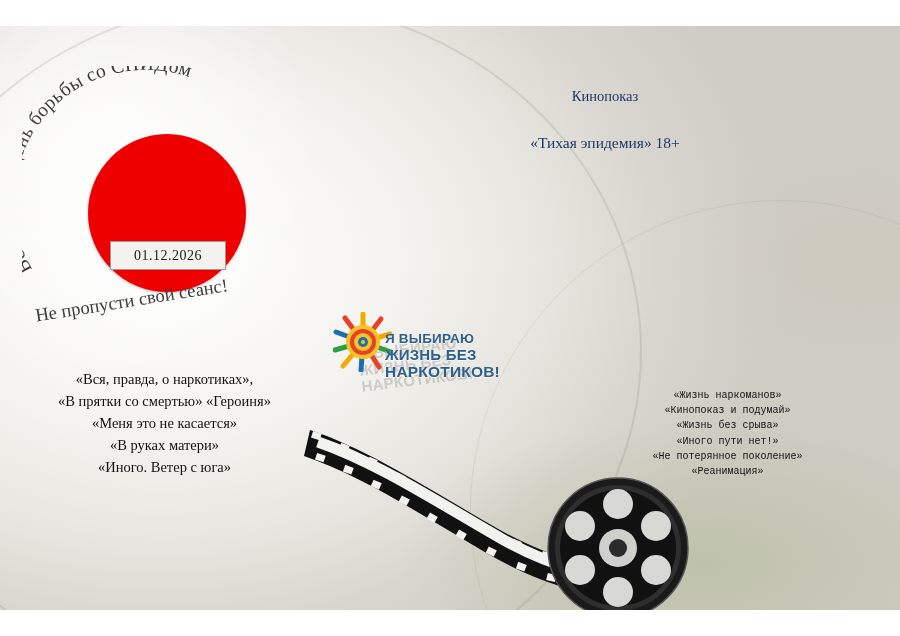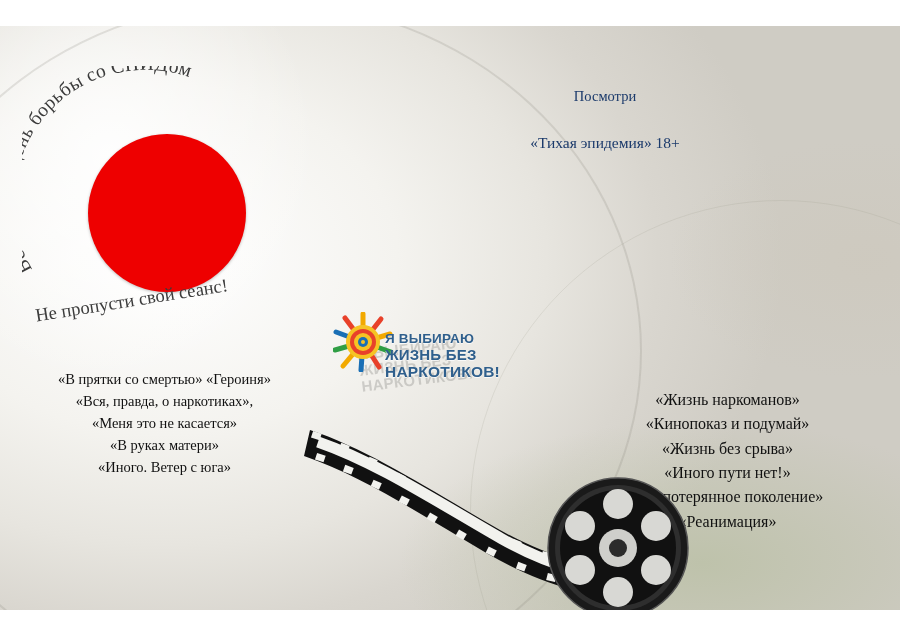--- a/index.html
+++ b/index.html
@@ -137,23 +137,24 @@
     text-align: center;
     font-size: 14.5px;
     line-height: 1.52;
     color: #111111;
   }
   .list-right {
     position: absolute;
     left: 600px; top: 388px;
     width: 255px;
     text-align: center;
-    font-size: 16px;
+    font-size: 10px;
     line-height: 1.52;
     color: #111111;
+    font-family: Liberation Mono, monospace;
   }
 
   
   .logo {
     position: absolute;
     left: 333px; top: 310px;
     width: 210px; height: 105px;
   }
   .logo .ghost {
     position: absolute;
@@ -222,30 +223,33 @@
   <div class="emblem">
     <svg class="arc-text" viewBox="0 0 290 290">
       <defs>
         <path id="arcpath" d="M 16,212 A 132,132 0 1 1 255,150" fill="none"></path>
       </defs>
       <text>
         <textPath href="#arcpath" startOffset="2%">Всемирный день борьбы со СПИДом</textPath>
       </text>
     </svg>
     <div class="sign"></div>
+    <div class="sign-bar">
+      <span>01.12.2026</span>
+    </div>
   </div>
 
   <div class="tagline">Не пропусти свой сеанс!</div>
 
-  <div class="kinopokaz">Посмотри</div>
+  <div class="kinopokaz">Кинопоказ</div>
   <div class="film-title">«Тихая эпидемия» 18+</div>
 
   <div class="list-left">
+    <div>«Вся, правда, о наркотиках»,</div>
     <div>«В прятки со смертью» «Героиня»</div>
-    <div>«Вся, правда, о наркотиках»,</div>
     <div>«Меня это не касается»</div>
     <div>«В руках матери»</div>
     <div>«Иного. Ветер с юга»</div>
   </div>
 
   <div class="list-right">
     <div>«Жизнь наркоманов»</div>
     <div>«Кинопоказ и подумай»</div>
     <div>«Жизнь без срыва»</div>
     <div>«Иного пути нет!»</div>

